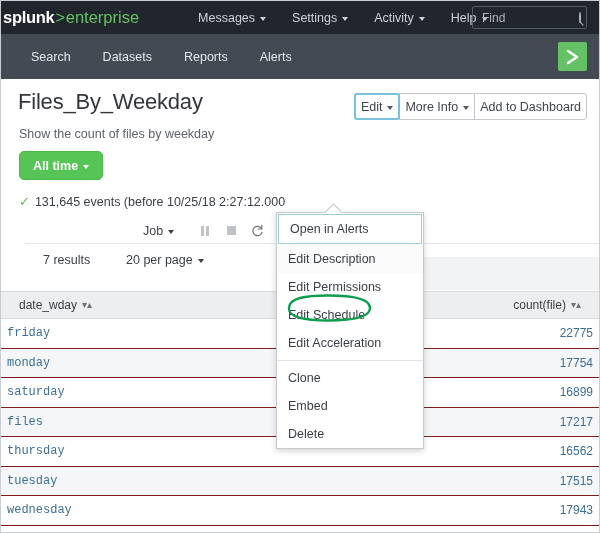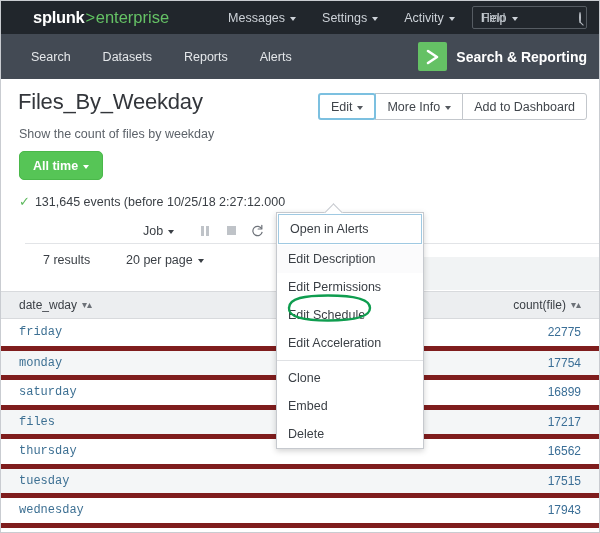--- a/index.html
+++ b/index.html
@@ -18,21 +18,21 @@
     overflow:hidden;
     background:#fff;
   }
 
   
   .topbar{
     position:absolute;left:0;top:0;width:100%;height:33px;
     background:#21262c;
     display:flex;align-items:center;
     box-sizing:border-box;
-    padding-left:32px;
+    padding-left:2px;
   }
   .logo{
     font-size:16.5px;font-weight:bold;letter-spacing:-0.3px;
     color:#ffffff;white-space:nowrap;margin-right:46px;
     display:flex;align-items:baseline;
   }
   .logo .gt{color:#5ec25e;font-weight:normal;padding:0 1px;}
   .logo .ent{color:#65c165;font-weight:normal;letter-spacing:0px;}
   .topnav{display:flex;align-items:center;gap:0px;}
   .topnav-item{
@@ -112,21 +112,21 @@
     font-size:12.5px;color:#5c6269;
   }
 
   .btn-row{
     position:absolute;right:12px;top:14px;
     display:flex;align-items:stretch;height:27px;
   }
   .btn{
     background:#fff;border:1px solid #c3c7cc;
     font-size:12.5px;color:#40454b;
-    padding:0 11px;display:flex;align-items:center;
+    padding:0 5px;display:flex;align-items:center;
     cursor:pointer;white-space:nowrap;
     box-sizing:border-box;height:27px;
     margin-left:-1px;
   }
   .btn:first-child{border-radius:3px 0 0 3px;margin-left:0;}
   .btn:last-child{border-radius:0 3px 3px 0;}
   .btn.active{
     border:2px solid #7cc0e0;
     position:relative;z-index:5;
     border-radius:3px;
@@ -201,24 +201,24 @@
     height:27px;padding:0 18px;
     box-sizing:border-box;
   }
   .tbl th.left{text-align:left;}
   .tbl th.right{text-align:right;}
   .sort{
     display:inline-block;margin-left:5px;color:#6d7278;
     font-size:10px;line-height:1;vertical-align:1px;
   }
   .tbl td{
-    height:29.5px;padding:0 18px;
+    height:29.5px;padding:0 6px;
     font-size:12px;color:#3a6e96;
     box-sizing:border-box;
-    border-bottom:5px solid #7f1d1d;
+    border-bottom:1px solid #7f1d1d;
   }
   .tbl td.day{
     font-family:"Liberation Mono","DejaVu Sans Mono",monospace;
     text-align:left;color:#3d7093;
   }
   .tbl td.num{
     text-align:right;color:#3a6e96;
     font-family:"Liberation Sans",sans-serif;
   }
   .tbl tr:nth-child(even) td{background:#f4f6f7;}
@@ -320,21 +320,20 @@
       <div class="appnav-item">Datasets</div>
       <div class="appnav-item">Reports</div>
       <div class="appnav-item">Alerts</div>
     </div>
     <div class="appname">
       <div class="appicon">
         <svg width="20" height="20" viewBox="0 0 20 20" aria-hidden="true">
           <path d="M5 4 L14 10 L5 16" fill="none" stroke="#ffffff" stroke-width="2.6" stroke-linecap="round" stroke-linejoin="round"></path>
         </svg>
       </div>
-      <div class="appname-label">Search &amp; Reporting</div>
     </div>
   </div>
 
   <div class="content">
 
     <div class="page-title">Files_By_Weekday</div>
     <div class="page-desc">Show the count of files by weekday</div>
 
     <div class="btn-row">
       <div class="btn active">

